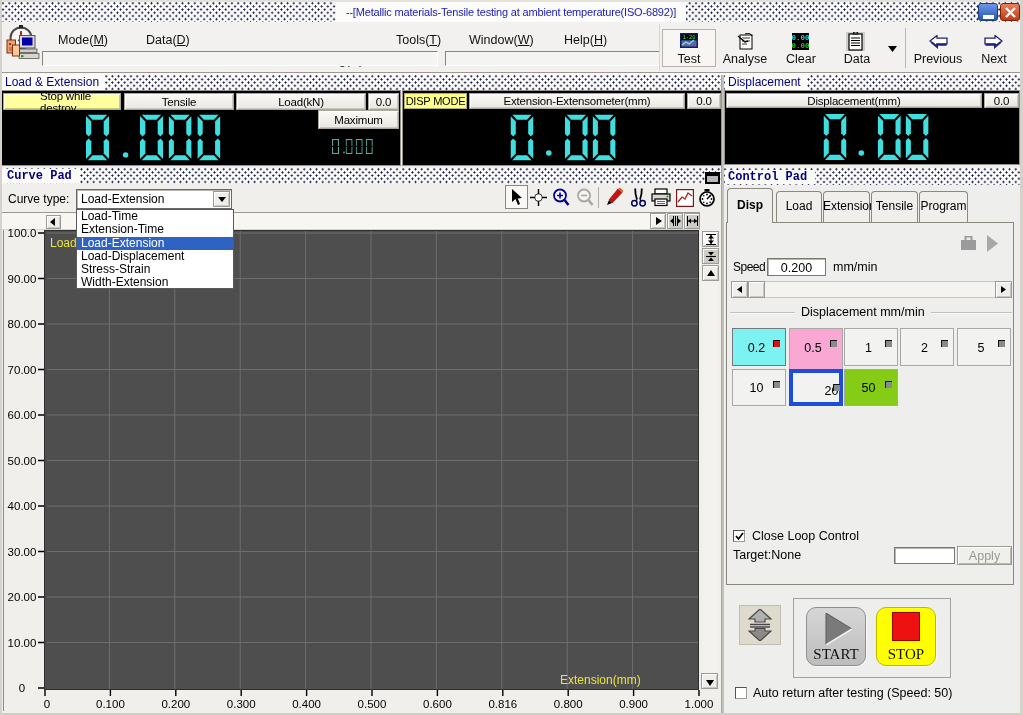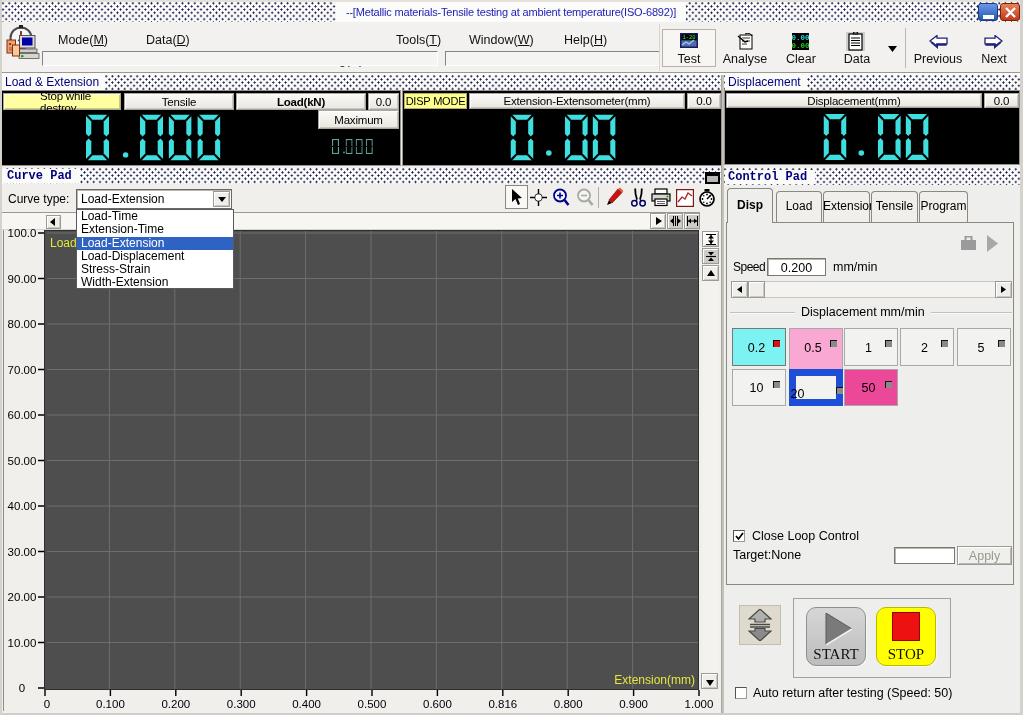--- a/index.html
+++ b/index.html
@@ -146,21 +146,21 @@
   <rect x="0" y="7" width="1.6" height="1" fill="#000"></rect>
   <rect x="5.4" y="7" width="1.6" height="1" fill="#000"></rect>
 </symbol>
 </defs>
 </svg>
 <div id="panels">
 
   <div class="abs" style="left:1px; top:90px; width:400px; height:76px; background:#000; border:1px solid #96948c;"></div>
   <div class="abs yellowbtn hdrbtn" style="left:3px; top:93px; width:118px; height:17px;">Stop while destroy</div>
   <div class="abs raised hdrbtn" style="left:124px; top:93px; width:110px; height:17px;">Tensile</div>
-  <div class="abs raised hdrbtn" style="left:236px; top:93px; width:130px; height:17px;font-weight:bold;">Load(kN)</div>
+  <div class="abs raised hdrbtn" style="left:236px; top:93px; width:130px; height:17px;">Load(kN)</div>
   <div class="abs raised hdrbtn" style="left:368px; top:93px; width:31px; height:17px;">0.0</div>
   <svg class="abs" style="left:3px; top:110px;" width="315" height="54" viewBox="0 0 315 54">
     <use href="#d0" x="83" y="4.5" width="23" height="46" style="color:#3fdfdf"></use>
     <circle cx="122.6" cy="44.9" r="2.7" fill="#3fdfdf"></circle>
     <use href="#d0" x="137" y="4.5" width="23" height="46" style="color:#3fdfdf"></use>
     <use href="#d0" x="165.6" y="4.5" width="23" height="46" style="color:#3fdfdf"></use>
     <use href="#d0" x="194.4" y="4.5" width="23" height="46" style="color:#3fdfdf"></use>
   </svg>
   <div class="abs raised hdrbtn" style="left:318px; top:110px; width:81px; height:19px;">Maximum</div>
   <svg class="abs" style="left:318px; top:129px;" width="81" height="35" viewBox="0 0 81 35">
@@ -290,21 +290,21 @@
 
   <svg class="abs" style="left:44px; top:230px;" width="655" height="460" viewBox="0 0 655 460">
     <rect x="0" y="0" width="655" height="460" fill="#4e4e4e"></rect>
     <g stroke="#6e6e6e" stroke-width="1">
       <path d="M65.4 0 V460 M130.8 0 V460 M196.2 0 V460 M261.6 0 V460 M327 0 V460 M392.4 0 V460 M457.8 0 V460 M523.2 0 V460 M588.6 0 V460"></path>
       <path d="M3 3 H655 M3 48.5 H655 M3 94 H655 M3 139.5 H655 M3 185 H655 M3 230.5 H655 M3 276 H655 M3 321.5 H655 M3 367 H655 M3 412.5 H655"></path>
     </g>
     <rect x="0" y="0" width="655" height="460" fill="none" stroke="#2e2e2e" stroke-width="2"></rect>
   </svg>
   <div class="abs" style="left:50px; top:236px; font-size:12px; color:#e5e540;">Load</div>
-  <div class="abs" style="left:560px; top:673px; width:135px; font-size:12px; color:#e5e540; text-align:right;">Extension(mm)</div>
+  <div class="abs" style="left:560px; top:673px; width:135px; font-size:12px; color:#e5e540; text-align:left;">Extension(mm)</div>
 
   <div id="ylabels" style="font-size:11.5px; color:#000;">
     <div class="abs" style="left:0; top:227px; width:44px; text-align:center;">100.0</div>
     <div class="abs" style="left:0; top:272.5px; width:44px; text-align:center;">90.00</div>
     <div class="abs" style="left:0; top:318px; width:44px; text-align:center;">80.00</div>
     <div class="abs" style="left:0; top:363.5px; width:44px; text-align:center;">70.00</div>
     <div class="abs" style="left:0; top:409px; width:44px; text-align:center;">60.00</div>
     <div class="abs" style="left:0; top:454.5px; width:44px; text-align:center;">50.00</div>
     <div class="abs" style="left:0; top:500px; width:44px; text-align:center;">40.00</div>
     <div class="abs" style="left:0; top:545.5px; width:44px; text-align:center;">30.00</div>
@@ -416,22 +416,22 @@
   <div class="abs" style="left:730px; top:312px; width:282px; height:1px; background:#c2c0b8; box-shadow:0 1px 0 #fbfaf7;"></div>
   <div class="abs" style="left:795px; top:305px; background:#eeeeec; padding:0 6px; font-size:12.5px;">Displacement mm/min</div>
 
   <div id="speedbtns" style="font-size:12.5px;">
     <div class="abs" style="left:732px; top:328px; width:54px; height:38px; background:#7df2f2; border:1px solid #777; line-height:38px; text-align:center; text-indent:-5px;">0.2<span class="abs" style="left:40px; top:11px; width:7px; height:7px; background:#dd1111; border-top:1.5px solid #300000; border-left:1.5px solid #300000; line-height:0;"></span></div>
     <div class="abs" style="left:788.5px; top:328px; width:54px; height:56px; background:#f9a8d4; border:1px solid #a8a8a6; line-height:38px; text-align:center; text-indent:-5px;">0.5<span class="abs" style="left:40px; top:11px; width:7px; height:7px; background:#8a8a8a; border-top:1.5px solid #111; border-left:1.5px solid #111; line-height:0;"></span></div>
     <div class="abs" style="left:844px; top:328px; width:54px; height:38px; background:#f2f2f0; border:1px solid #a8a8a6; line-height:38px; text-align:center; text-indent:-5px;">1<span class="abs" style="left:40px; top:11px; width:7px; height:7px; background:#8a8a8a; border-top:1.5px solid #111; border-left:1.5px solid #111; line-height:0;"></span></div>
     <div class="abs" style="left:900px; top:328px; width:54px; height:38px; background:#f2f2f0; border:1px solid #a8a8a6; line-height:38px; text-align:center; text-indent:-5px;">2<span class="abs" style="left:40px; top:11px; width:7px; height:7px; background:#8a8a8a; border-top:1.5px solid #111; border-left:1.5px solid #111; line-height:0;"></span></div>
     <div class="abs" style="left:956.5px; top:328px; width:54px; height:38px; background:#f2f2f0; border:1px solid #a8a8a6; line-height:38px; text-align:center; text-indent:-5px;">5<span class="abs" style="left:40px; top:11px; width:7px; height:7px; background:#8a8a8a; border-top:1.5px solid #111; border-left:1.5px solid #111; line-height:0;"></span></div>
     <div class="abs" style="left:732px; top:368.5px; width:54px; height:37px; background:#f2f2f0; border:1px solid #a8a8a6; line-height:37px; text-align:center; text-indent:-5px;">10<span class="abs" style="left:40px; top:11px; width:7px; height:7px; background:#8a8a8a; border-top:1.5px solid #111; border-left:1.5px solid #111; line-height:0;"></span></div>
-    <div class="abs" style="left:788.5px; top:368.5px; width:54px; height:37px; background:#f2f2f0; border:7px solid #1d4ed8; line-height:37px; text-align:left; text-indent:-5px;">20<span class="abs" style="left:40px; top:11px; width:7px; height:7px; background:#8a8a8a; border-top:1.5px solid #111; border-left:1.5px solid #111; line-height:0;"></span></div>
-    <div class="abs" style="left:844px; top:368.5px; width:54px; height:37px; background:#ec4899; border:1px solid #a8a8a6; line-height:37px; text-align:center; text-indent:-5px;">50<span class="abs" style="left:40px; top:11px; width:7px; height:7px; background:#8a8a8a; border-top:1.5px solid #111; border-left:1.5px solid #111; line-height:0;"></span></div>
+    <div class="abs" style="left:788.5px; top:368.5px; width:54px; height:37px; background:#f2f2f0; border:4px solid #1d4ed8; line-height:37px; text-align:right; text-indent:-5px;">20<span class="abs" style="left:40px; top:11px; width:7px; height:7px; background:#8a8a8a; border-top:1.5px solid #111; border-left:1.5px solid #111; line-height:0;"></span></div>
+    <div class="abs" style="left:844px; top:368.5px; width:54px; height:37px; background:#84cc16; border:1px solid #a8a8a6; line-height:37px; text-align:center; text-indent:-5px;">50<span class="abs" style="left:40px; top:11px; width:7px; height:7px; background:#8a8a8a; border-top:1.5px solid #111; border-left:1.5px solid #111; line-height:0;"></span></div>
   </div>
 
   <div class="abs" style="left:733px; top:530px; width:12px; height:12px; background:#fff; border:1px solid #9a9a96; border-top:1.5px solid #55534e; border-left:1.5px solid #55534e;"></div>
   <svg class="abs" style="left:735px; top:532px;" width="9" height="9" viewBox="0 0 9 9">
       <path d="M1 4 L3.5 7 L8 1" stroke="#000" stroke-width="1.7" fill="none"></path>
     </svg>
   <div class="abs" style="left:752px; top:529px; font-size:12.5px;">Close Loop Control</div>
   <div class="abs" style="left:733px; top:548px; font-size:12.5px;">Target:None</div>
   <div class="abs" style="left:894px; top:547px; width:61px; height:17px; background:#fff; border:1px solid #7a786f; box-shadow:inset 1px 1px 0 #b8b6af;"></div>
   <div class="abs" style="left:957px; top:546px; width:55px; height:19px; background:#efefec; border:1px solid #9c9a94; box-shadow:inset 1px 1px 0 #ffffff, inset -1px -1px 0 #b8b6b0;"></div>

